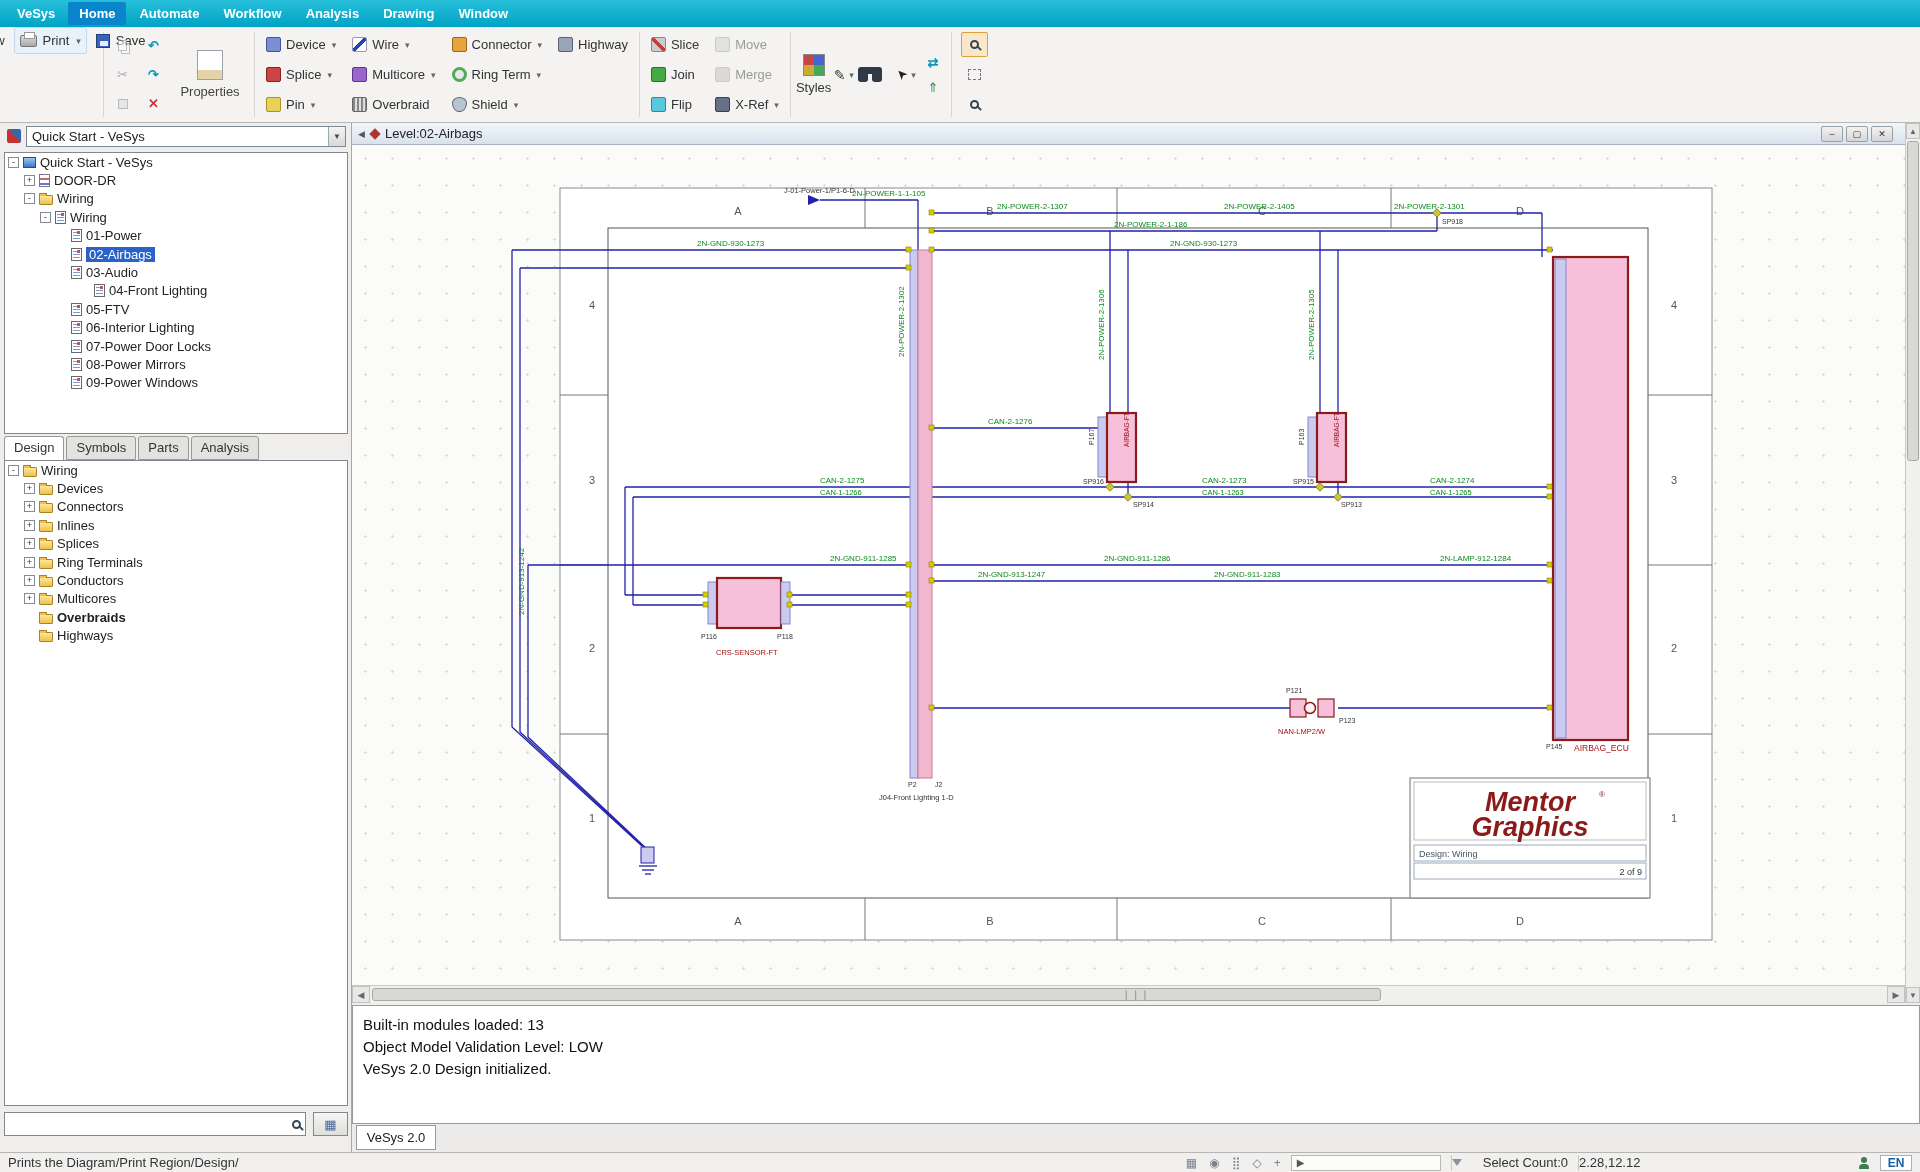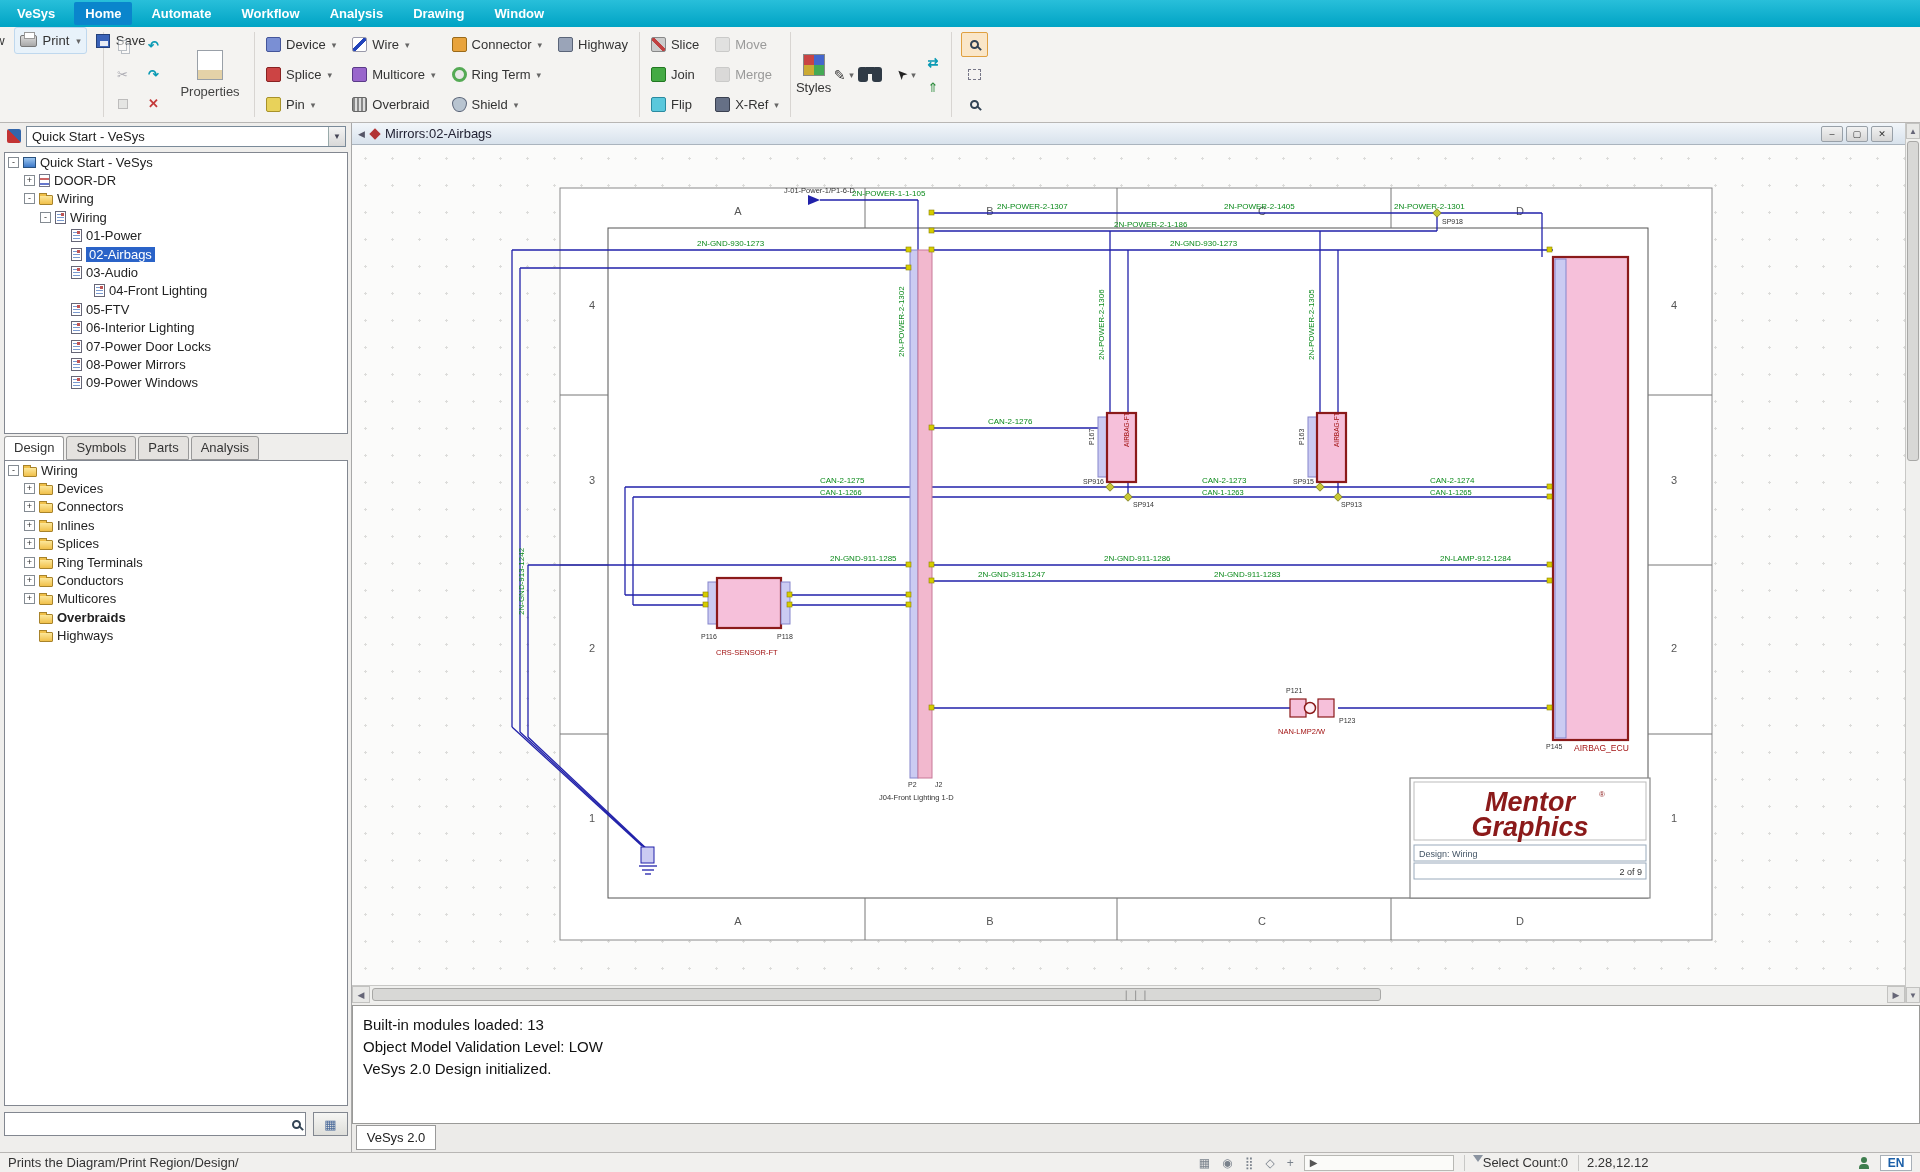--- a/index.html
+++ b/index.html
@@ -2,21 +2,21 @@
 <html><head>
 <meta charset="utf-8">
 <style>
   * { margin:0; padding:0; box-sizing:border-box; }
   html,body { width:1920px; height:1172px; overflow:hidden; background:#EFEEEC;
     font-family:"Liberation Sans", sans-serif; }
 
   
   #menubar { position:absolute; left:0; top:0; width:1920px; height:27px;
     background:linear-gradient(#28BFDA,#00A3C4); display:flex; align-items:center;
-    padding-left:6px; gap:8px; }
+    padding-left:6px; gap:2px; }
   .menu-item { color:#FFF; font-size:13px; font-weight:bold; padding:4px 11px; border-radius:2px; }
   .menu-item.active { background:#0A85CC; }
 
   
   #ribbon { position:absolute; left:0; top:27px; width:1920px; height:96px;
     background:#F4F3F1; border-bottom:1px solid #B8B6B4; display:flex; align-items:stretch; }
   .rib-sep { width:1px; background:#D8D5D2; margin:5px 3px; }
   .file-col { width:100px; display:flex; justify-content:center; gap:3px; padding-left:5px; }
   .file-btn { display:flex; align-items:center; gap:6px; font-size:13px; color:#333;
     height:27px; padding:0 5px; border:1px solid transparent; border-radius:3px; }
@@ -173,21 +173,21 @@
 
   
   #statusbar { position:absolute; left:0; top:1152px; width:1920px; height:20px; background:#F1F0EE;
     border-top:1px solid #B8B6B4; display:flex; align-items:center; font-size:13px; color:#333;
     padding:0 8px; gap:10px; }
   #sb-hint { white-space:nowrap; }
   .sb-spacer { flex:1; }
   #sb-icons { display:flex; gap:12px; font-size:12px; color:#7A828C; }
   #sb-play { width:150px; height:16px; border:1px solid #B8B8B4; background:#FBFBF9; display:flex;
     align-items:center; padding:0 5px; gap:6px; font-size:10px; color:#555; }
-  .sb-cell { display:flex; align-items:flex-start; gap:0; border-left:1px solid #C8C8C6; padding-left:8px; height:16px; }
+  .sb-cell { display:flex; align-items:center; gap:21px; border-left:1px solid #C8C8C6; height:16px; }
   .funnel { width:0; height:0; border-left:5px solid transparent; border-right:5px solid transparent;
     border-top:7px solid #8A93A0; }
   #sb-coords { width:270px; }
   .person { width:12px; height:12px; position:relative; }
   .person::before { content:""; position:absolute; left:3px; top:0; width:6px; height:6px; border-radius:50%; background:#3E7D4E; }
   .person::after { content:""; position:absolute; left:1px; bottom:0; width:10px; height:5px;
     border-radius:4px 4px 0 0; background:#3E7D4E; }
   #sb-lang { width:32px; height:16px; background:#FFF; border:1px solid #A8B0B8; color:#1A5FA8;
     font-weight:bold; font-size:12px; display:flex; align-items:center; justify-content:center; }
 </style>
@@ -498,21 +498,21 @@
   <div id="psearch">
     <input style="">
     <span class="mag"></span>
   </div>
   <div id="pgrid-btn">▦</div>
 </div>
 
 <div id="doc-header">
   <span class="collapse">◀</span>
   <span class="doc-icon"></span>
-  <span id="doc-title">Mirrors:02-Airbags</span>
+  <span id="doc-title">Level:02-Airbags</span>
   <span class="win-btns">
     <span class="wbtn">–</span>
     <span class="wbtn">▢</span>
     <span class="wbtn">✕</span>
   </span>
 </div>
 
 <div id="canvas">
   <svg id="diagram" width="1553" height="840" viewBox="0 0 1553 840">
       <rect x="208" y="43" width="1152" height="752" fill="#FFFFFF" stroke="#8A8A8A" stroke-width="1"></rect>

